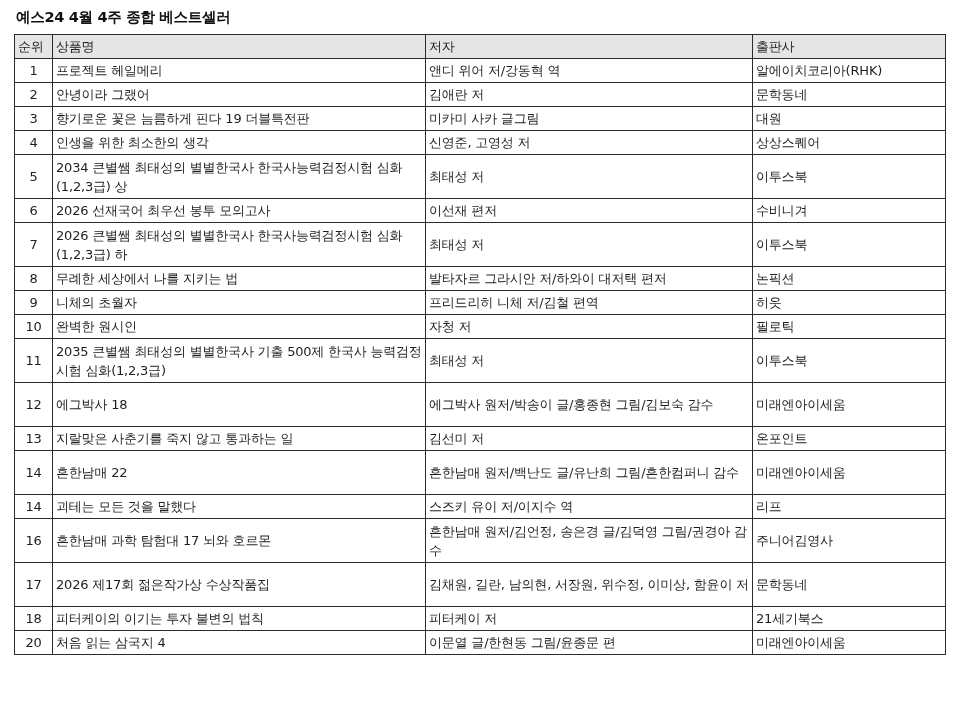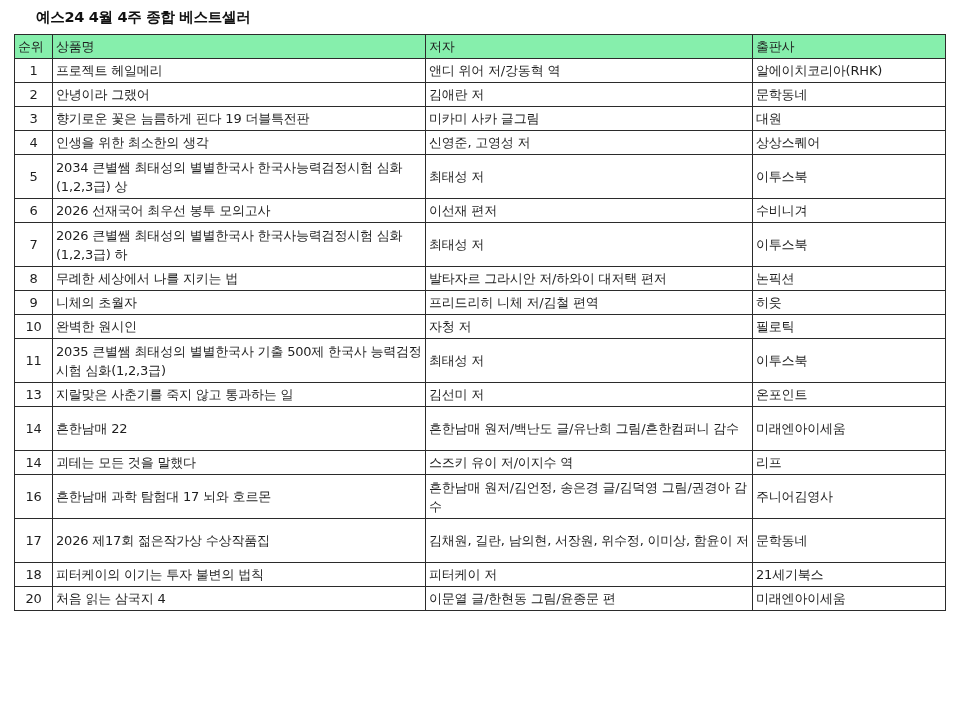--- a/index.html
+++ b/index.html
@@ -5,42 +5,41 @@
   html, body { margin: 0; padding: 0; background: #ffffff; }
   body {
     width: 960px; height: 708px; overflow: hidden; position: relative;
     font-family: "DejaVu Sans", "Liberation Sans", sans-serif;
     color: #222222;
   }
   .title {
     position: absolute; left: 16px; top: 8px;
     font-size: 14.5px; font-weight: bold; color: #111111;
     letter-spacing: -0.3px;
-    margin-left: 20px;
   }
   table.best {
     position: absolute; left: 14px; top: 34px;
     width: 931px;
     border-collapse: collapse;
     font-size: 13px;
     table-layout: fixed;
   }
   table.best th, table.best td {
     border: 1.5px solid #2b2b2b;
     padding: 0 3px;
     vertical-align: middle;
     line-height: 19px;
     text-align: left;
     font-weight: normal;
     color: #1e1e1e;
     letter-spacing: -0.2px;
     overflow: hidden;
   }
   table.best thead th {
-    background: #86efac;
+    background: #e5e5e5;
     height: 23px;
   }
   table.best td.rank { text-align: center; padding: 0; }
   table.best tbody tr { height: 24px; }
   table.best tbody tr.tall { height: 44px; }
   col.c-rank { width: 38px; }
   col.c-title { width: 373px; }
   col.c-author { width: 327px; }
   col.c-pub { width: 193px; }
 </style>
@@ -124,20 +123,26 @@
       <td>완벽한 원시인</td>
       <td>자청 저</td>
       <td>필로틱</td>
     </tr>
     <tr class="tall">
       <td class="rank">11</td>
       <td>2035 큰별쌤 최태성의 별별한국사 기출 500제 한국사 능력검정시험 심화(1,2,3급)</td>
       <td>최태성 저</td>
       <td>이투스북</td>
     </tr>
+    <tr class="tall">
+      <td class="rank">12</td>
+      <td>에그박사 18</td>
+      <td>에그박사 원저/박송이 글/홍종현 그림/김보숙 감수</td>
+      <td>미래엔아이세움</td>
+    </tr>
     <tr>
       <td class="rank">13</td>
       <td>지랄맞은 사춘기를 죽지 않고 통과하는 일</td>
       <td>김선미 저</td>
       <td>온포인트</td>
     </tr>
     <tr class="tall">
       <td class="rank">14</td>
       <td>흔한남매 22</td>
       <td>흔한남매 원저/백난도 글/유난희 그림/흔한컴퍼니 감수</td>

